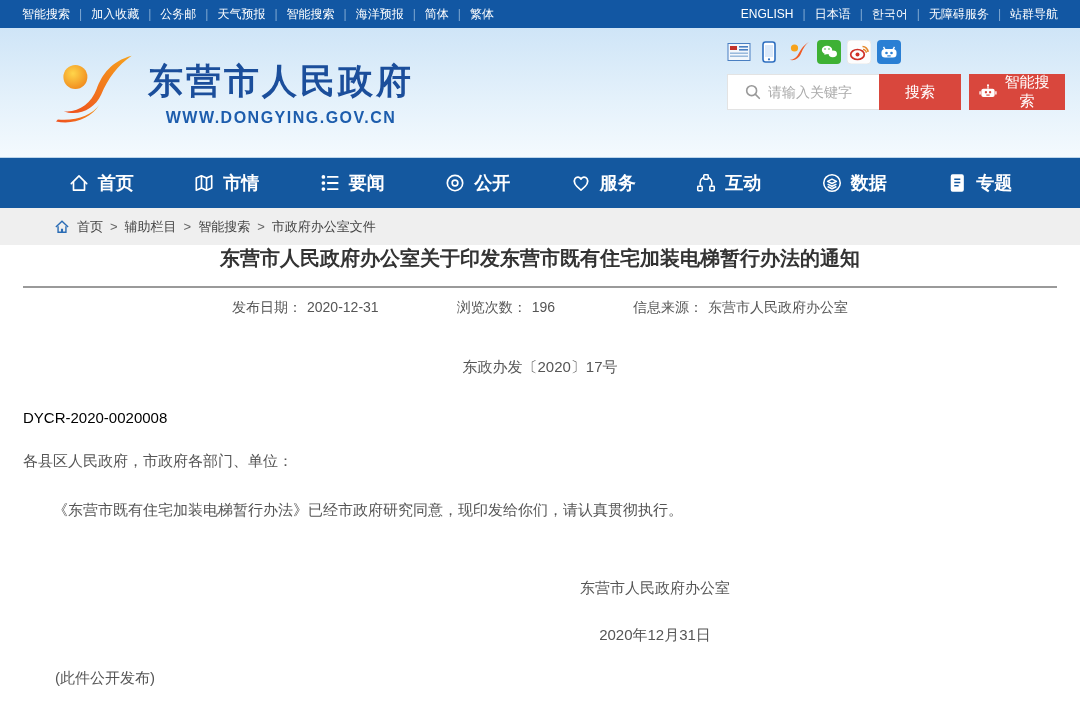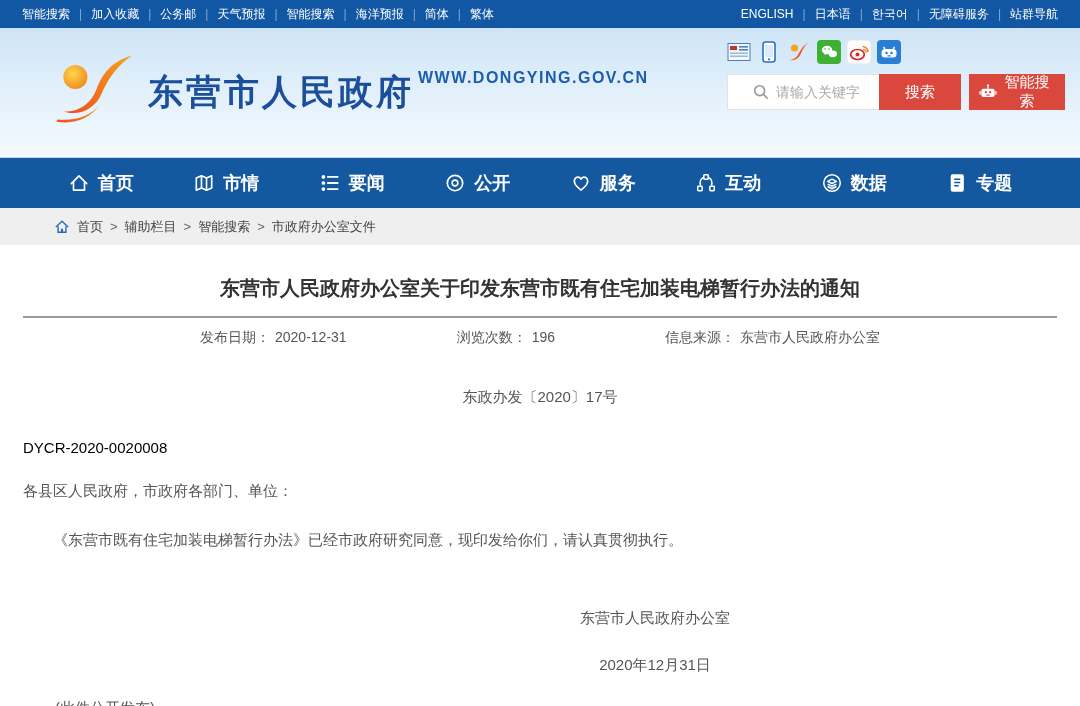--- a/index.html
+++ b/index.html
@@ -16,30 +16,30 @@
   }
   .topbar a { color:#fff; text-decoration:none; }
   .sep { color:#7fa8d2; margin:0 9px; }
   
   .header {
     height:130px; position:relative;
     background:linear-gradient(180deg,#cfe5f7 0%,#e4f1fb 55%,#f4fafe 100%);
     border-bottom:1px solid #bcd6ec;
   }
   .logo-wrap { position:absolute; left:50px; top:26px; display:flex; align-items:center; gap:14px; cursor:pointer; }
-  .site-text { display:flex; flex-direction:row; gap:4px; }
+  .site-text { display:flex; flex-direction:column; gap:4px;align-items:center; }
   .site-name { color:#1b4e9b; font-size:35px; font-weight:bold; letter-spacing:3px; }
   .site-url  { color:#1d5dad; font-size:16px; font-weight:bold; letter-spacing:1.5px; }
   .header-right { position:absolute; right:15px; top:12px; width:338px; }
   .icon-row { display:flex; gap:6px; align-items:center; margin-bottom:10px; }
   .icon-row .sico { width:24px; height:24px; cursor:pointer; }
   .search-row { display:flex; align-items:center; }
   .search-box {
     display:flex; align-items:center; background:#fff; height:36px; width:152px;
-    padding:0 24px; border:1px solid #e3e3e3; border-right:none;
+    padding:0 16px; border:1px solid #e3e3e3; border-right:none;
   }
   .search-box input {
     border:none; outline:none; width:118px; font-size:14px; color:#333;
     font-family:"Liberation Sans","DejaVu Sans",sans-serif; background:transparent;
   }
   .search-box input::placeholder { color:#aaa; }
   .btn-search {
     width:84px; height:36px; background:#d9473d; color:#fff; border:none;
     font-size:15px; cursor:pointer; font-family:inherit;
   }
@@ -62,25 +62,25 @@
   .breadcrumb {
     height:37px; background:#efefef; display:flex; align-items:center;
     padding:0 55px; font-size:13px; color:#444; gap:5px;
   }
   .breadcrumb a { color:#444; text-decoration:none; cursor:pointer; }
   .bsep { color:#666; margin:0 2px; }
   
   .content { padding:0 23px; background:#fff; }
   .article-title {
     text-align:center; font-size:20px; font-weight:bold; color:#333;
-    padding-top:30px; margin-bottom:14px;
+    margin-bottom:14px;
   }
   .title-rule { border:none; border-top:2px solid #9a9a9a; }
   .meta-row {
-    display:flex; justify-content:center; gap:110px;
+    display:flex; justify-content:center; gap:78px;
     padding:11px 0; font-size:14px; color:#555;
   }
   .meta-item .v { margin-left:5px; }
   .doc-number { text-align:center; font-size:15px; color:#555; margin-top:30px; }
   .reg-code   { font-size:15px; color:#000000; margin-top:32px; }
   .salutation { font-size:15px; color:#555; margin-top:26px;font-family:Liberation Mono, monospace; }
   .body-par   { font-size:15px; color:#555; margin-top:26px; text-indent:2em; line-height:1.7; }
   .signature-block { text-align:center; padding-left:230px; margin-top:56px; font-size:15px; color:#555; }
   .sign-date  { margin-top:28px; }
   .footnote   { font-size:15px; color:#555; margin-top:24px; padding-left:32px; }

